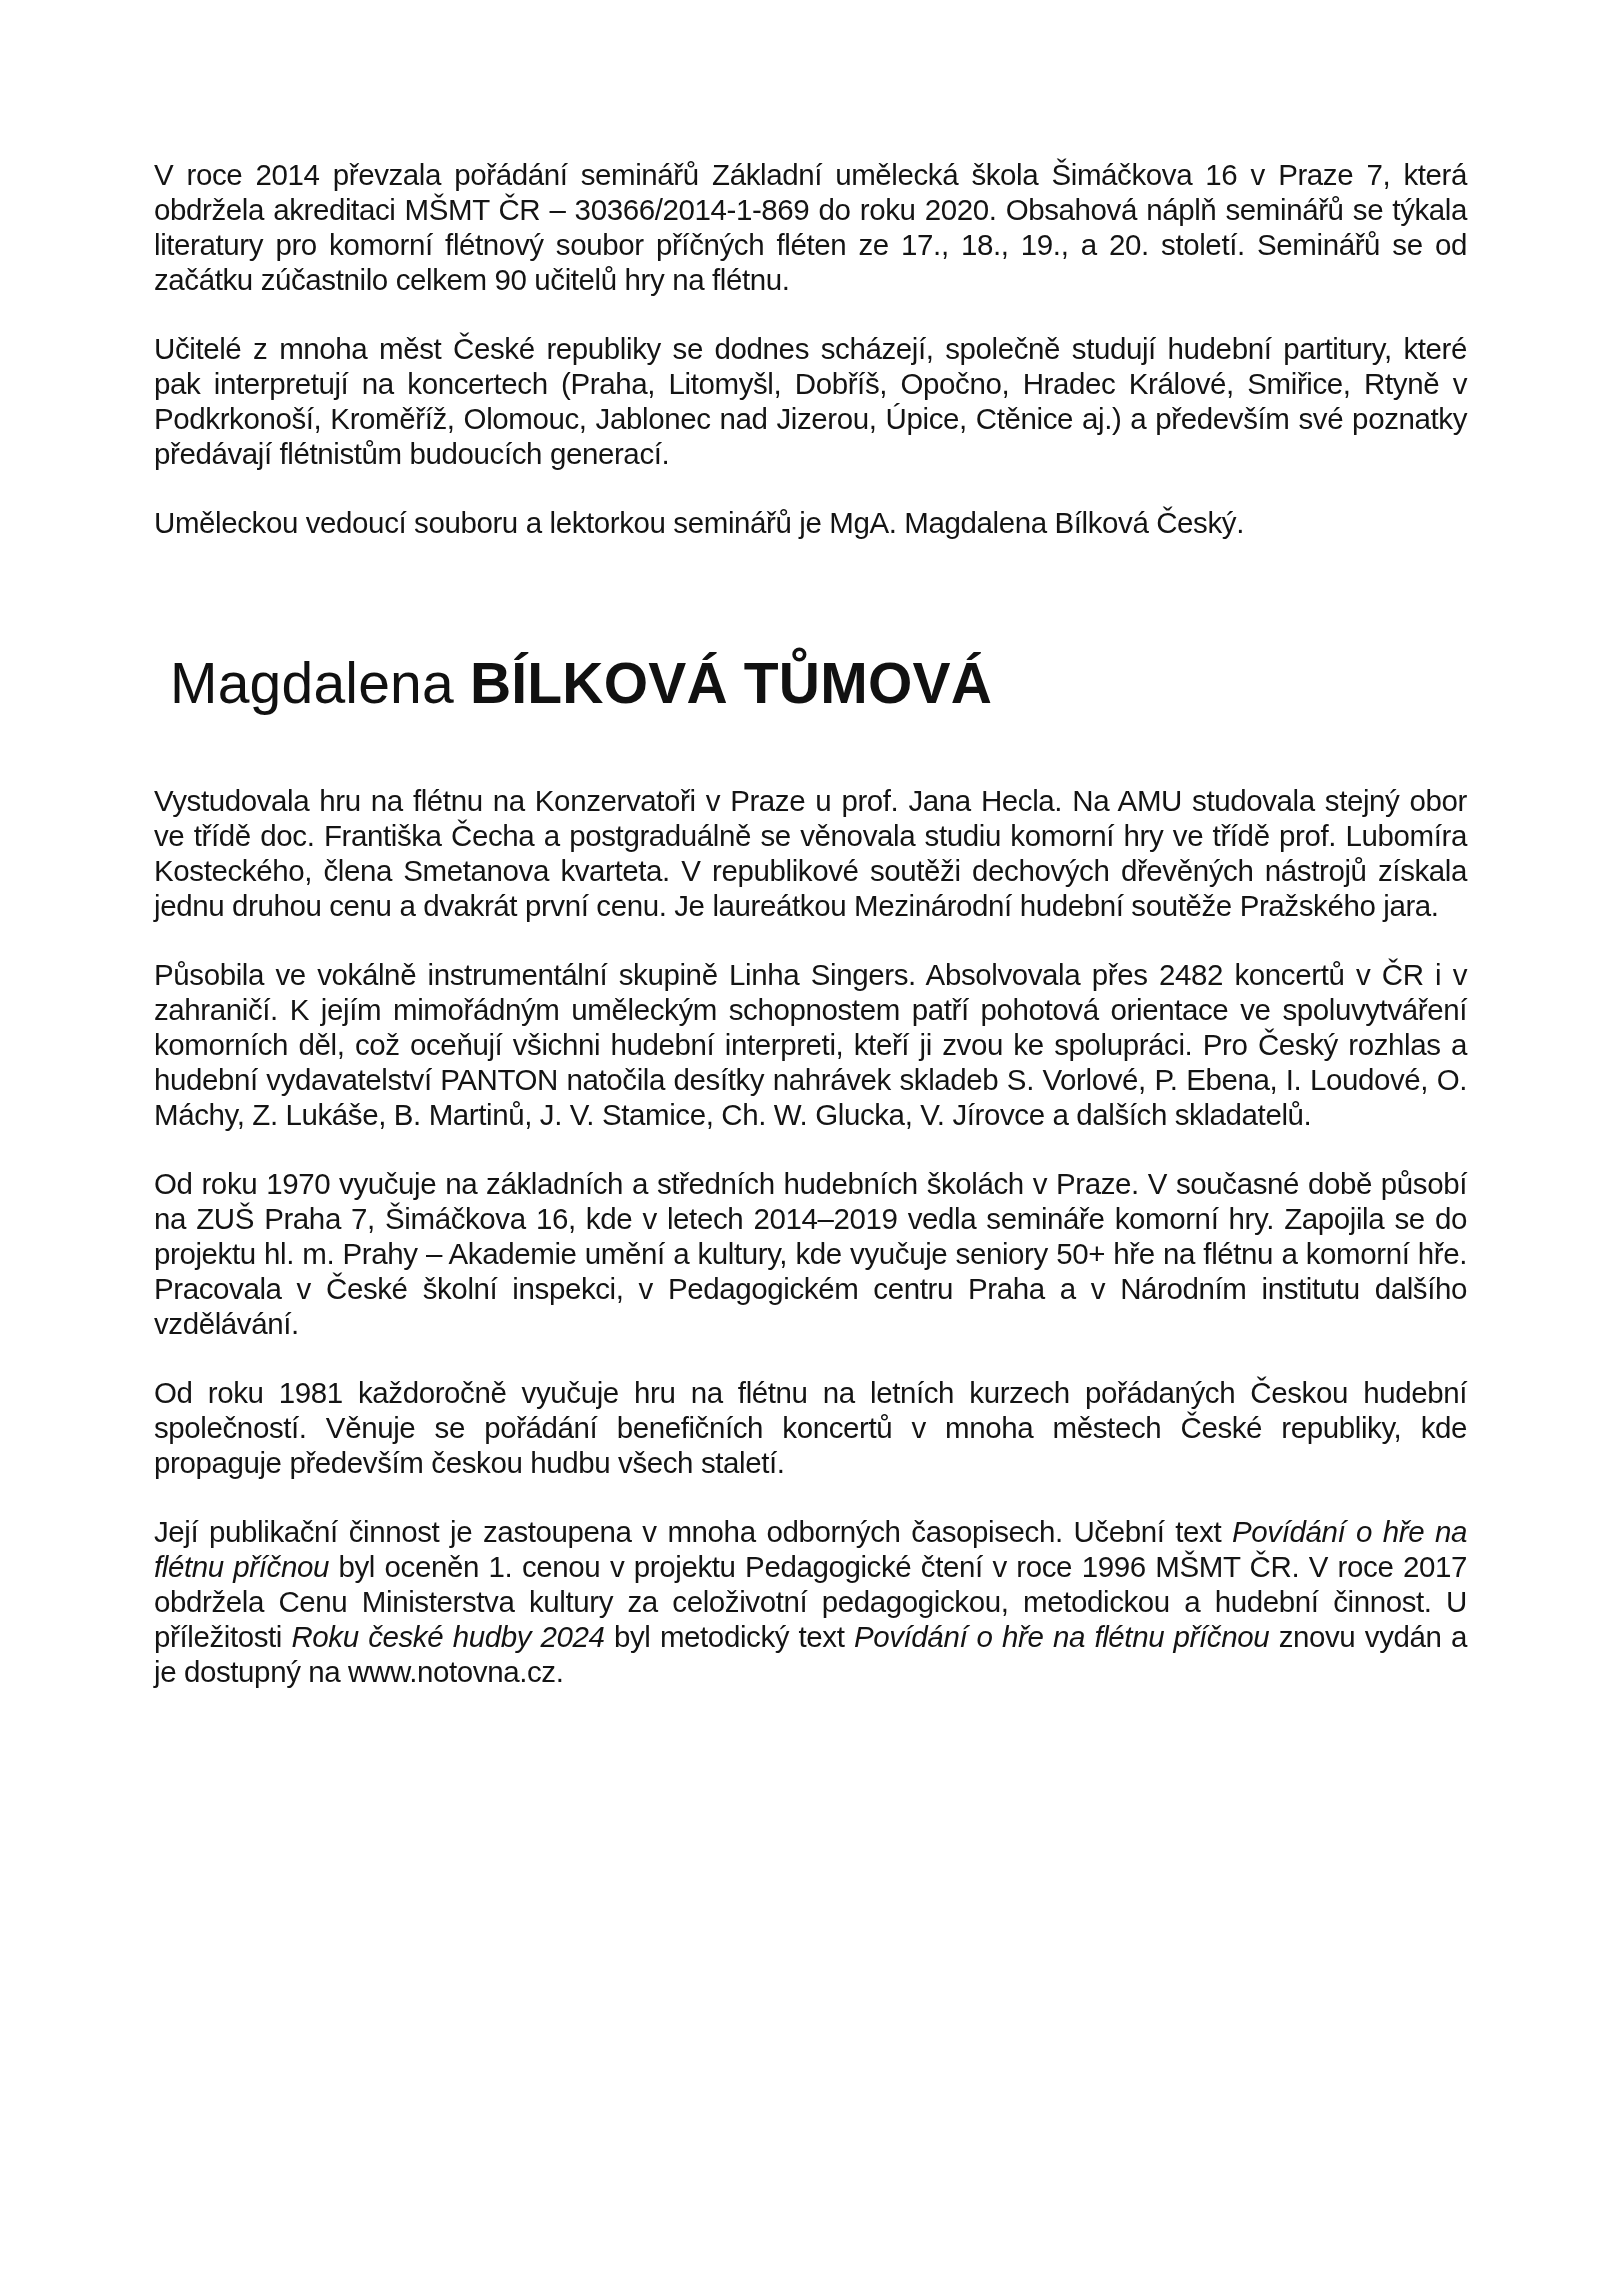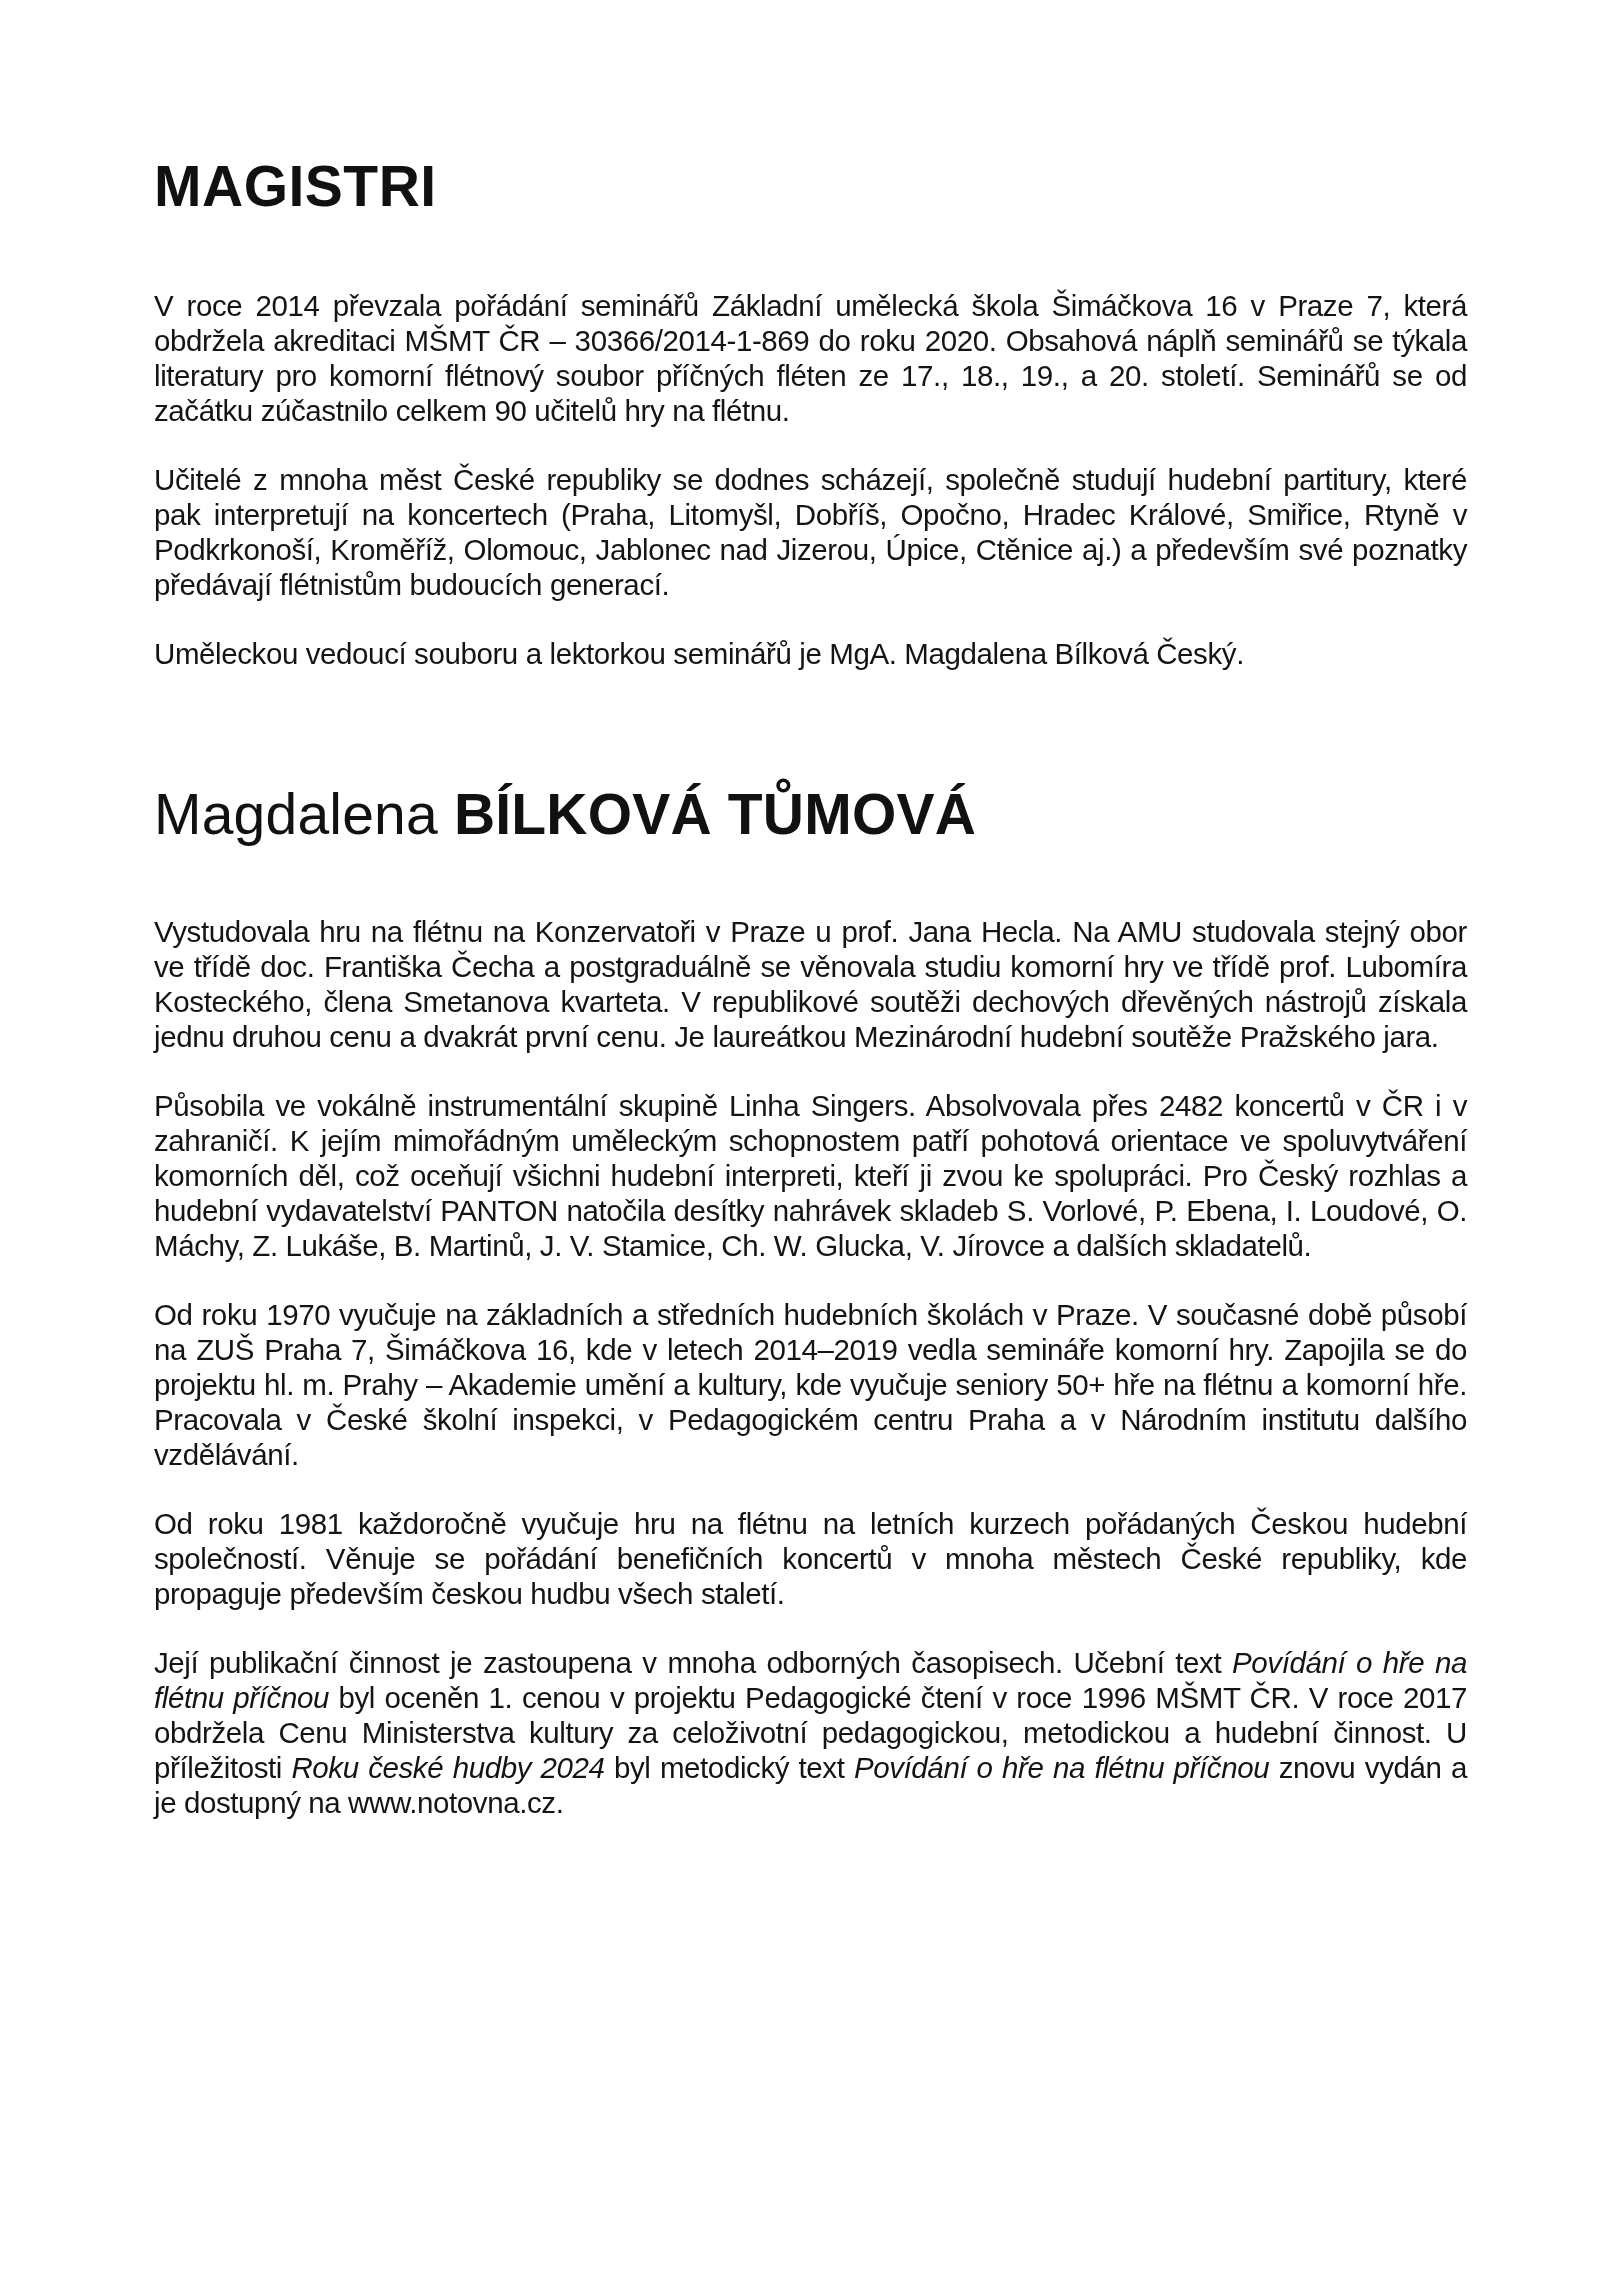--- a/index.html
+++ b/index.html
@@ -21,21 +21,21 @@
   }
   h1.doc-title {
     margin: 0 0 72px 0;
     font-size: 57px;
     line-height: 59px;
     font-weight: 700;
     letter-spacing: 0.5px;
     color: #111111;
   }
   h2.doc-title {
-    margin: 114px 0 70px 0;
+    margin: 114px 0 70px 16px;
     font-size: 57px;
     line-height: 59px;
     font-weight: 400;
     letter-spacing: 0.2px;
     color: #111111;
   }
   h2.doc-title .surname {
     font-weight: 700;
   }
   p.body-par {
@@ -54,21 +54,20 @@
   .it {
     font-style: italic;
   }
 </style>
 </head>
 <body>
 
 <div class="page">
 
   <section>
-    <h1 class="doc-title">MAGISTRI</h1>
 
 
     <p class="body-par"><span>V roce 2014 převzala pořádání seminářů Základní umělecká škola Šimáčkova 16 v Praze 7, která obdržela akreditaci MŠMT ČR – 30366/2014-1-869 do roku 2020. Obsahová náplň seminářů se týkala literatury pro komorní flétnový soubor příčných fléten ze 17., 18., 19., a 20. století. Seminářů se od začátku zúčastnilo celkem 90 učitelů hry na flétnu.</span></p>
 
     <p class="body-par"><span>Učitelé z mnoha měst České republiky se dodnes scházejí, společně studují hudební partitury, které pak interpretují na koncertech (Praha, Litomyšl, Dobříš, Opočno, Hradec Králové, Smiřice, Rtyně v Podkrkonoší, Kroměříž, Olomouc, Jablonec nad Jizerou, Úpice, Ctěnice aj.) a především své poznatky předávají flétnistům budoucích generací.</span></p>
 
     <p class="body-par"><span>Uměleckou vedoucí souboru a lektorkou seminářů je MgA. Magdalena Bílková Český.</span></p>
   </section>
 
   <section>

